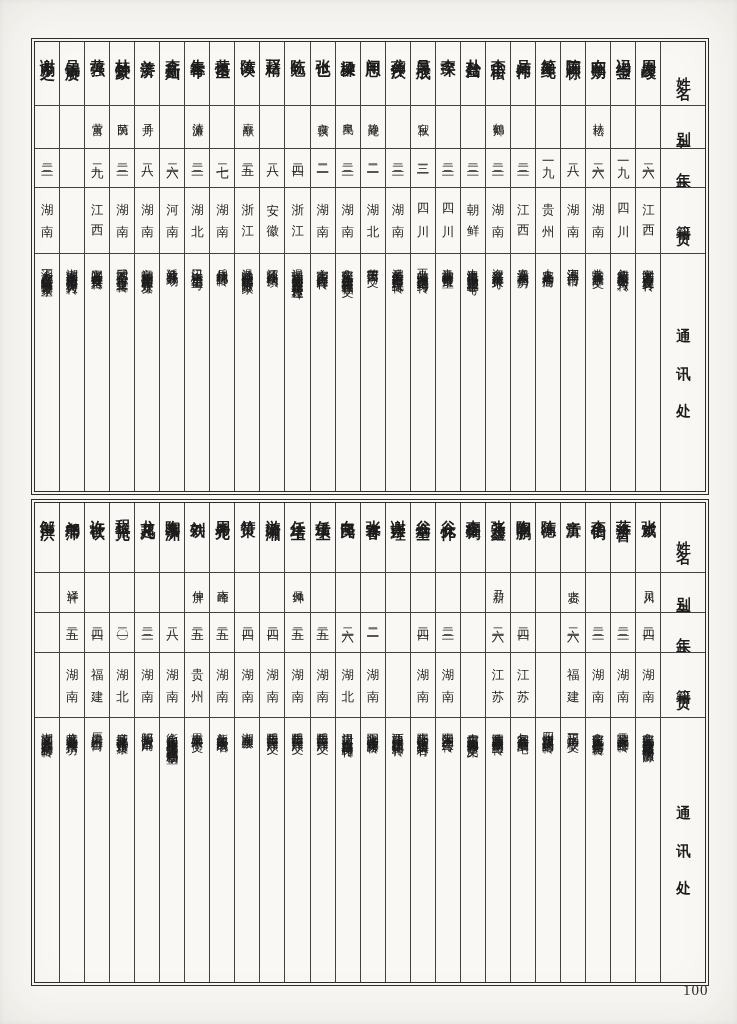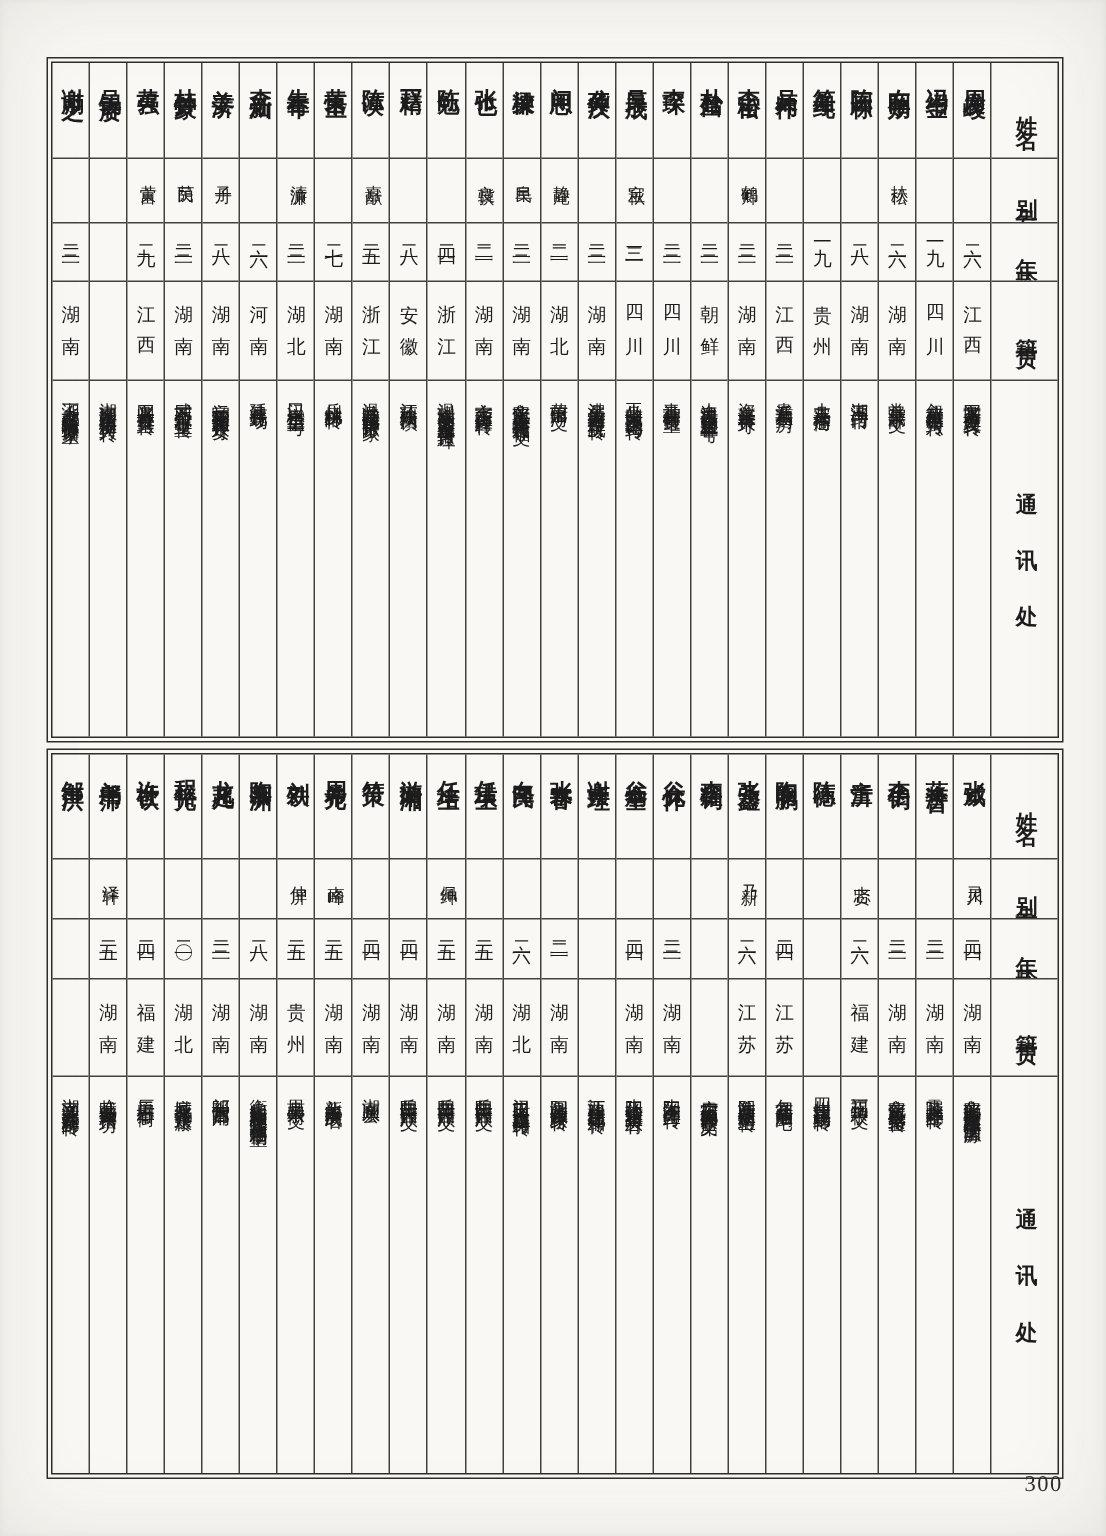--- a/index.html
+++ b/index.html
@@ -1039,14 +1039,14 @@
         <div class="cell c-native">
             <span class="vt">籍贯</span>
           </div>
         <div class="cell c-addr">
             <span class="vt">通讯处</span>
           </div>
       </div>
     </div>
   </div>
 
-  <div class="page-number">300</div>
+  <div class="page-number">100</div>
 </div>
 
 </body></html>

